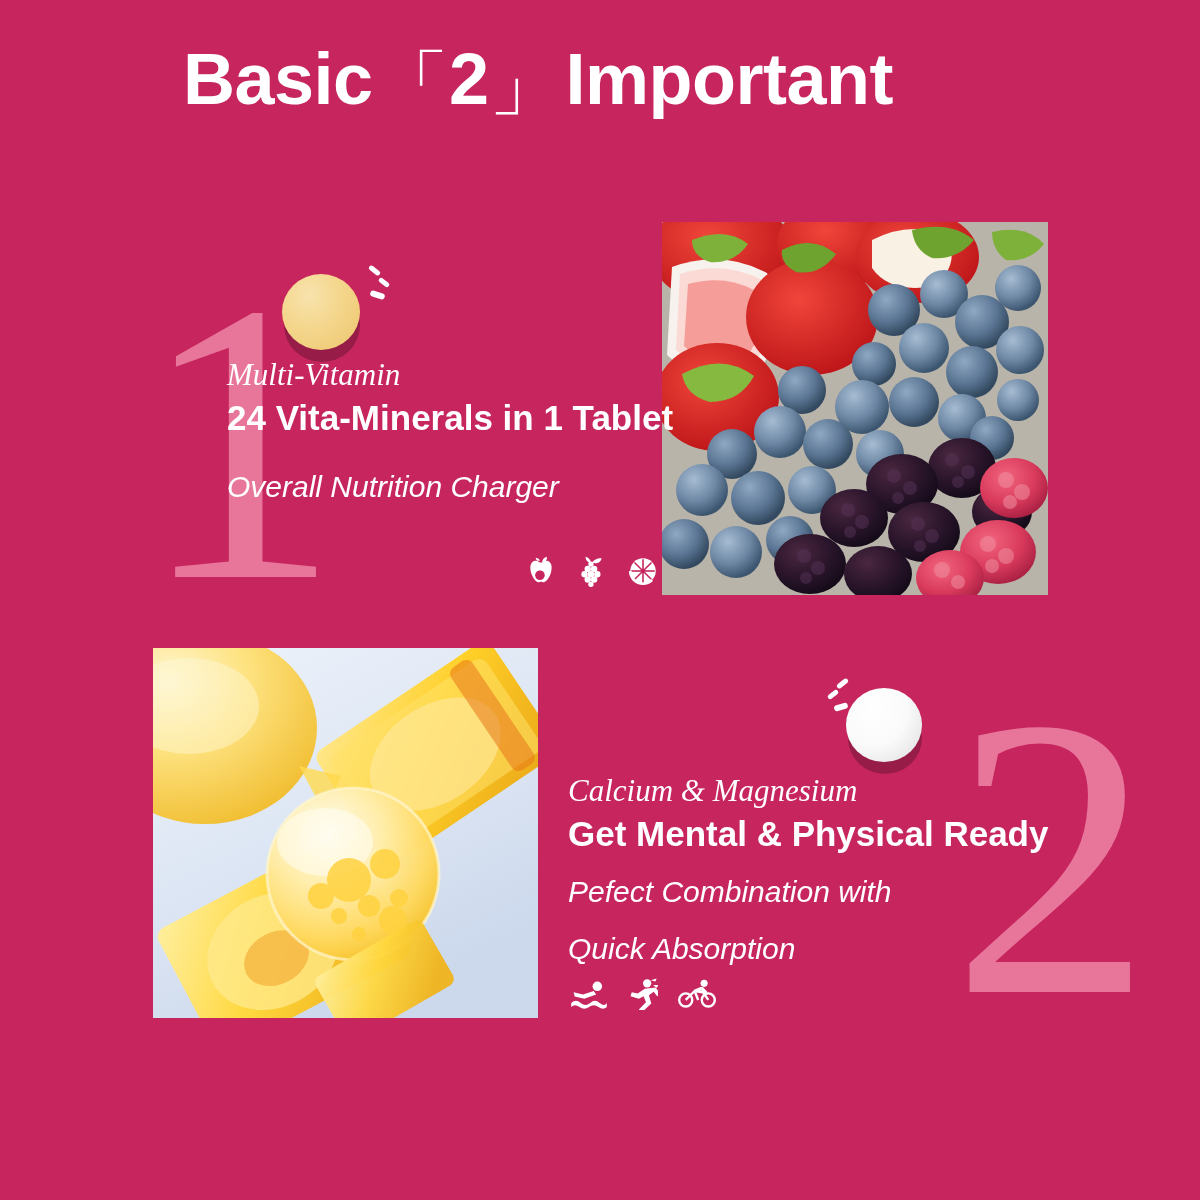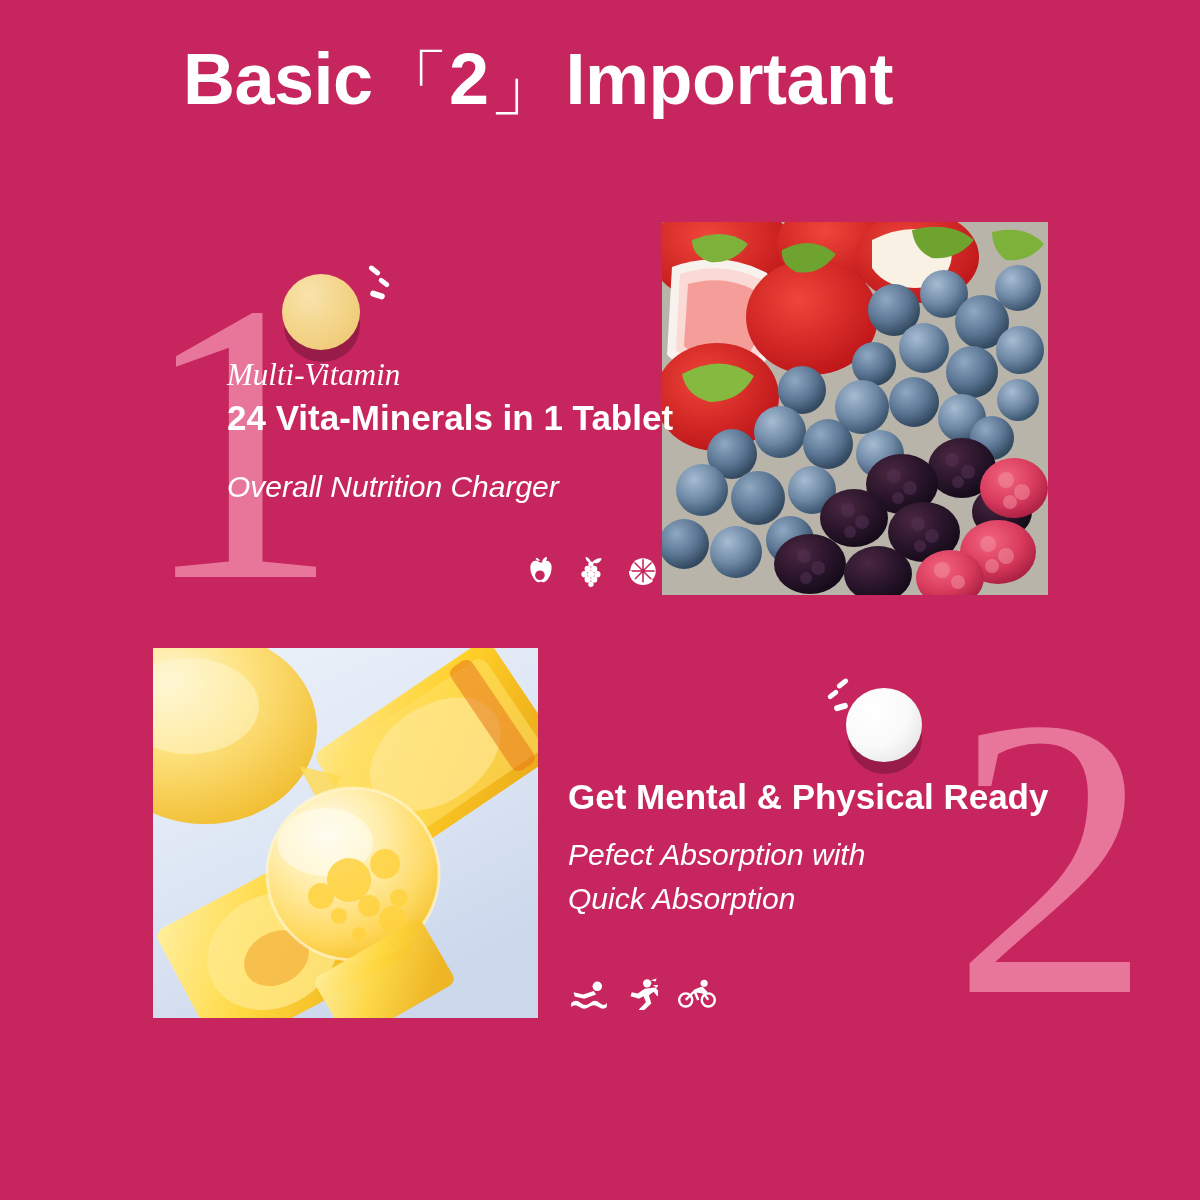--- a/index.html
+++ b/index.html
@@ -406,23 +406,24 @@
   <div class="tablet-shadow" id="tablet-white-shadow"></div>
   <div class="tablet-body" id="tablet-white-body"></div>
   <div class="sparkle" style="left:-2px; top:2px; width:30px; height:34px;">
     <span style="left:10px; top:1px;  width:13px; height:5px; transform:rotate(-38deg);"></span>
     <span style="left:1px;  top:12px; width:12px; height:5px; transform:rotate(-38deg);"></span>
     <span style="left:8px;  top:24px; width:14px; height:6px; transform:rotate(-16deg);"></span>
   </div>
 </div>
 
 <div class="block" id="block-two">
+  <div class="line-serif">Calcium &amp; Magnesium</div>
   <div class="line-bold">Get Mental &amp; Physical Ready</div>
-  <div class="line-light">Pefect Absorption with</div>
-  <div class="line-light" style="margin-top:5px;">Quick Absorption</div>
+  <div class="line-light">Pefect Combination with</div>
+  <div class="line-light" style="margin-top:18px;">Quick Absorption</div>
 </div>
 
 <div class="icon-row" id="icon-row-sports">
   <svg width="38" height="30" viewBox="0 0 64 50">
     <circle cx="46" cy="12" r="8"></circle>
     <path d="M40 20 L22 26 L6 22 l2 7 l16 4 l20 -7 z"></path>
     <path d="M2 40 q8 -7 16 0 q8 7 16 0 q8 -7 16 0 q8 7 12 0 l0 7 q-6 6 -14 0 q-8 -6 -16 0 q-8 6 -16 0 q-8 -6 -14 0 z"></path>
   </svg>
   <svg width="30" height="32" viewBox="0 0 50 54">
     <circle cx="32" cy="9" r="7"></circle>

